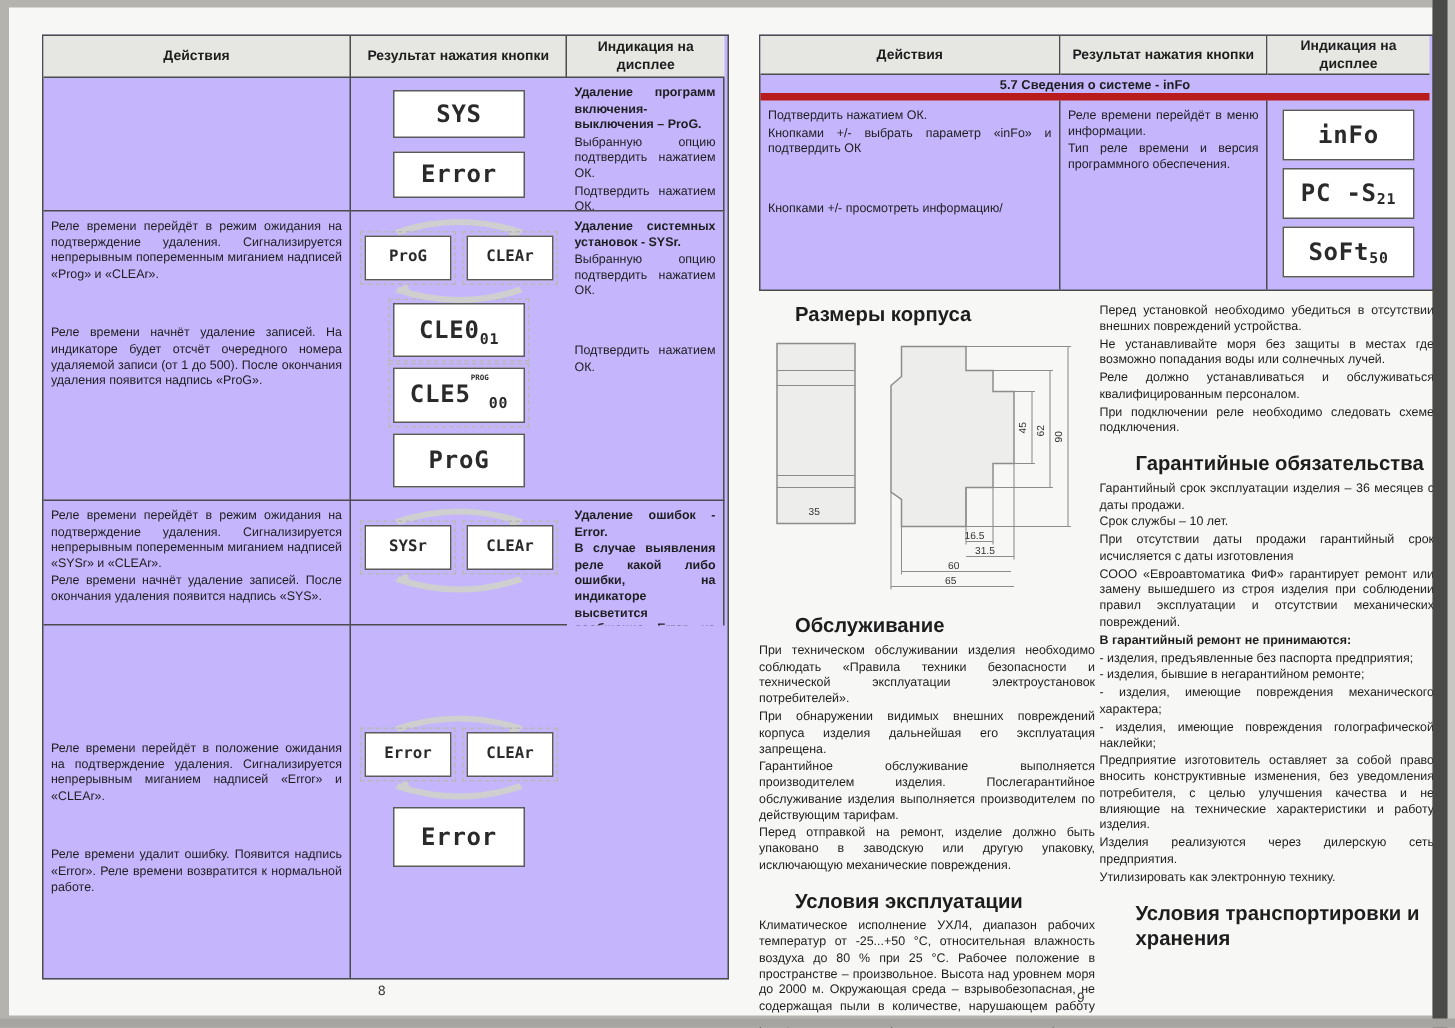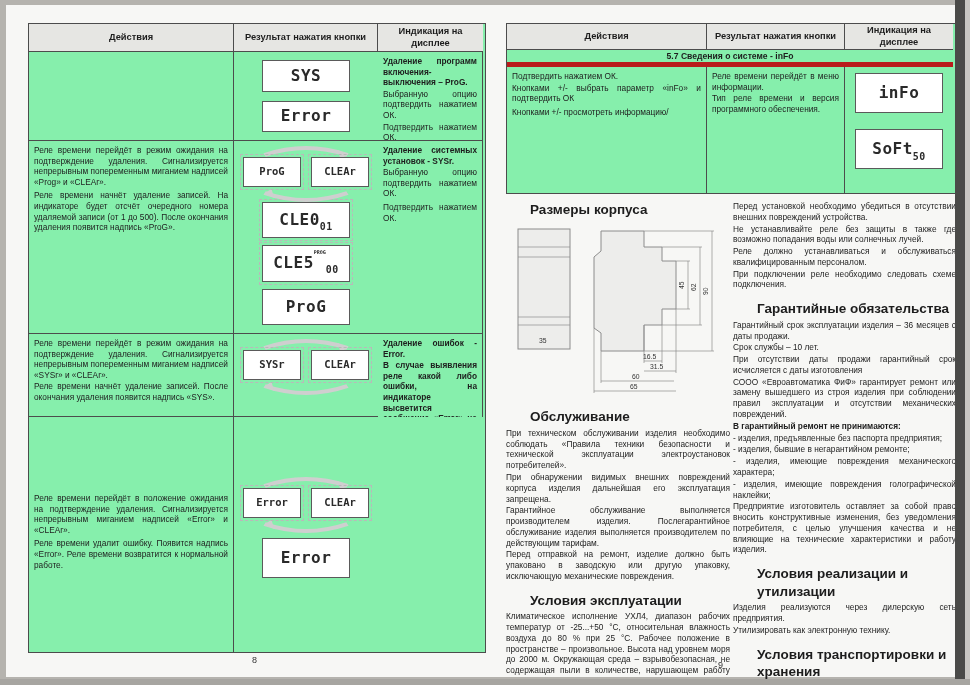--- a/index.html
+++ b/index.html
@@ -4,38 +4,38 @@
 <style>
   html,body{margin:0;padding:0;width:970px;height:685px;overflow:hidden;
     font-family:"Liberation Sans",sans-serif;background:#b5b3ae;}
   .paper{position:absolute;left:6px;top:5px;width:949px;height:672px;
     background:#f7f7f5;color:#1d1d1d;}
   .edge-dark{position:absolute;right:5px;top:0;width:10px;height:685px;background:#4a4a48;}
   .edge-light{position:absolute;right:0;top:0;width:5px;height:685px;background:#c8c6c2;}
   .edge-bottom{position:absolute;left:0;bottom:0;width:970px;height:6px;background:#a7a5a1;}
 
   
-  .tbl{position:absolute;border:1px solid #4c4c4c;display:grid;background:#86efac;}
+  .tbl{position:absolute;border:1px solid #4c4c4c;display:grid;background:#c4b5fd;}
   .ltab{left:22px;top:18px;width:456px;
     grid-template-columns:205px 144px 105px;
     grid-template-rows:28px 89px 193px 83px 235px;}
   .rtab{left:500px;top:18px;width:448px;
     grid-template-columns:200px 138px 108px;
     grid-template-rows:26px 17px 126px;}
   .cell{border-right:1px solid #4c4c4c;border-bottom:1px solid #4c4c4c;
     padding:4px 5px;font-size:8.3px;line-height:1.28;box-sizing:border-box;overflow:hidden;}
   .cell.last{border-right:none;}
   .cell.bottom{border-bottom:none;}
   .hcell{background:#e6e6e3;font-weight:bold;font-size:9.3px;display:flex;
     align-items:center;justify-content:center;text-align:center;}
   .seccell{grid-column:1 / span 3;font-weight:bold;font-size:8.6px;display:flex;
     align-items:center;justify-content:center;padding:1px 4px;}
   .para{margin:0 0 1px 0;text-align:justify;}
   .b{font-weight:bold;}
-  .gap1{margin-top:3px;} .gap2{} .gap3{margin-top:40px;} .gap4{margin-top:72px;}
+  .gap1{margin-top:29px;} .gap2{} .gap3{margin-top:40px;} .gap4{margin-top:72px;}
 
   
   .dispcol{display:flex;flex-direction:column;align-items:center;padding:8px 3px;gap:9px;}
   .lcd{border:1px solid #5a5a5a;background:#fff;
     font-family:"DejaVu Sans Mono",monospace;font-weight:bold;color:#2a2a2a;
     display:flex;align-items:center;justify-content:center;box-sizing:border-box;}
   .lcd-big{width:88px;height:40px;font-size:16px;letter-spacing:0.5px;}
   .lcd-sm{width:58px;height:30px;font-size:10.5px;}
   .lcd .small{font-size:62%;align-self:flex-end;padding-bottom:4px;}
   .lcd .tag{font-size:5px;align-self:flex-start;padding-top:3px;letter-spacing:0;}
@@ -162,22 +162,26 @@
 
     <div class="cell bottom">
       <p class="para">Подтвердить нажатием ОК.</p>
       <p class="para">Кнопками +/- выбрать параметр «inFo» и подтвердить ОК</p>
       <p class="para gap1">Кнопками +/- просмотреть информацию/</p>
     </div>
     <div class="cell bottom">
       <p class="para">Реле времени перейдёт в меню информации.</p>
       <p class="para gap2">Тип реле времени и версия программного обеспечения.</p>
     </div>
-    <div class="cell last bottom dispcol" style="gap:16px;padding-top:6px;">
+    <div class="cell last bottom dispcol" style="gap:5px;padding-top:6px;">
       <div class="lcd lcd-big">inFo</div>
+      <div class="lcd lcd-big">
+        <span>PC -S</span>
+          <span class="small">21</span>
+      </div>
       <div class="lcd lcd-big">
         <span>SoFt</span>
           <span class="small">50</span>
       </div>
     </div>
   </div>
 
   <div class="col" style="left:500px;top:196px;width:224px;">
     <h2 class="head first">Размеры корпуса</h2>
 
@@ -229,37 +233,36 @@
     <h2 class="head">Условия эксплуатации</h2>
     <p class="para">Климатическое исполнение УХЛ4, диапазон рабочих температур от -25...+50 °С, относительная влажность воздуха до 80 % при 25 °С. Рабочее положение в пространстве – произвольное. Высота над уровнем моря до 2000 м. Окружающая среда – взрывобезопасная, не содержащая пыли в количестве, нарушающем работу реле, а также агрессивных газов и паров в концентрациях, разрушающих металлы и изоляцию.</p>
     
 
     
     
   </div>
 
   <div class="col" style="left:727px;top:196px;width:223px;">
     <p class="para">Перед установкой необходимо убедиться в отсутствии внешних повреждений устройства.</p>
-    <p class="para">Не устанавливайте реле без защиты в также где возможно попадания воды или солнечных лучей.</p>
+    <p class="para">Не устанавливайте моря без защиты в местах где возможно попадания воды или солнечных лучей.</p>
     <p class="para">Реле должно устанавливаться и обслуживаться квалифицированным персоналом.</p>
     <p class="para">При подключении реле необходимо следовать схеме подключения.</p>
 
     <h2 class="head">Гарантийные обязательства</h2>
     <p class="para">Гарантийный срок эксплуатации изделия – 36 месяцев с даты продажи.</p>
     <p class="para">Срок службы – 10 лет.</p>
     <p class="para">При отсутствии даты продажи гарантийный срок исчисляется с даты изготовления</p>
     <p class="para">СООО «Евроавтоматика ФиФ» гарантирует ремонт или замену вышедшего из строя изделия при соблюдении правил эксплуатации и отсутствии механических повреждений.</p>
     <p class="para b gap1">В гарантийный ремонт не принимаются:</p>
     <p class="para">- изделия, предъявленные без паспорта предприятия;</p>
     <p class="para">- изделия, бывшие в негарантийном ремонте;</p>
     <p class="para">- изделия, имеющие повреждения механического характера;</p>
     <p class="para">- изделия, имеющие повреждения голографической наклейки;</p>
     <p class="para gap1">Предприятие изготовитель оставляет за собой право вносить конструктивные изменения, без уведомления потребителя, с целью улучшения качества и не влияющие на технические характеристики и работу изделия.</p>
 
-    <h2 class="head">Условия реализации и утилизации</h2>
     <p class="para">Изделия реализуются через дилерскую сеть предприятия.</p>
     <p class="para">Утилизировать как электронную технику.</p>
 
     <h2 class="head">Условия транспортировки и хранения</h2>
 
   </div>
 
   <div class="pagenum" style="left:712px;top:655px;">9</div>
 
 </div>

